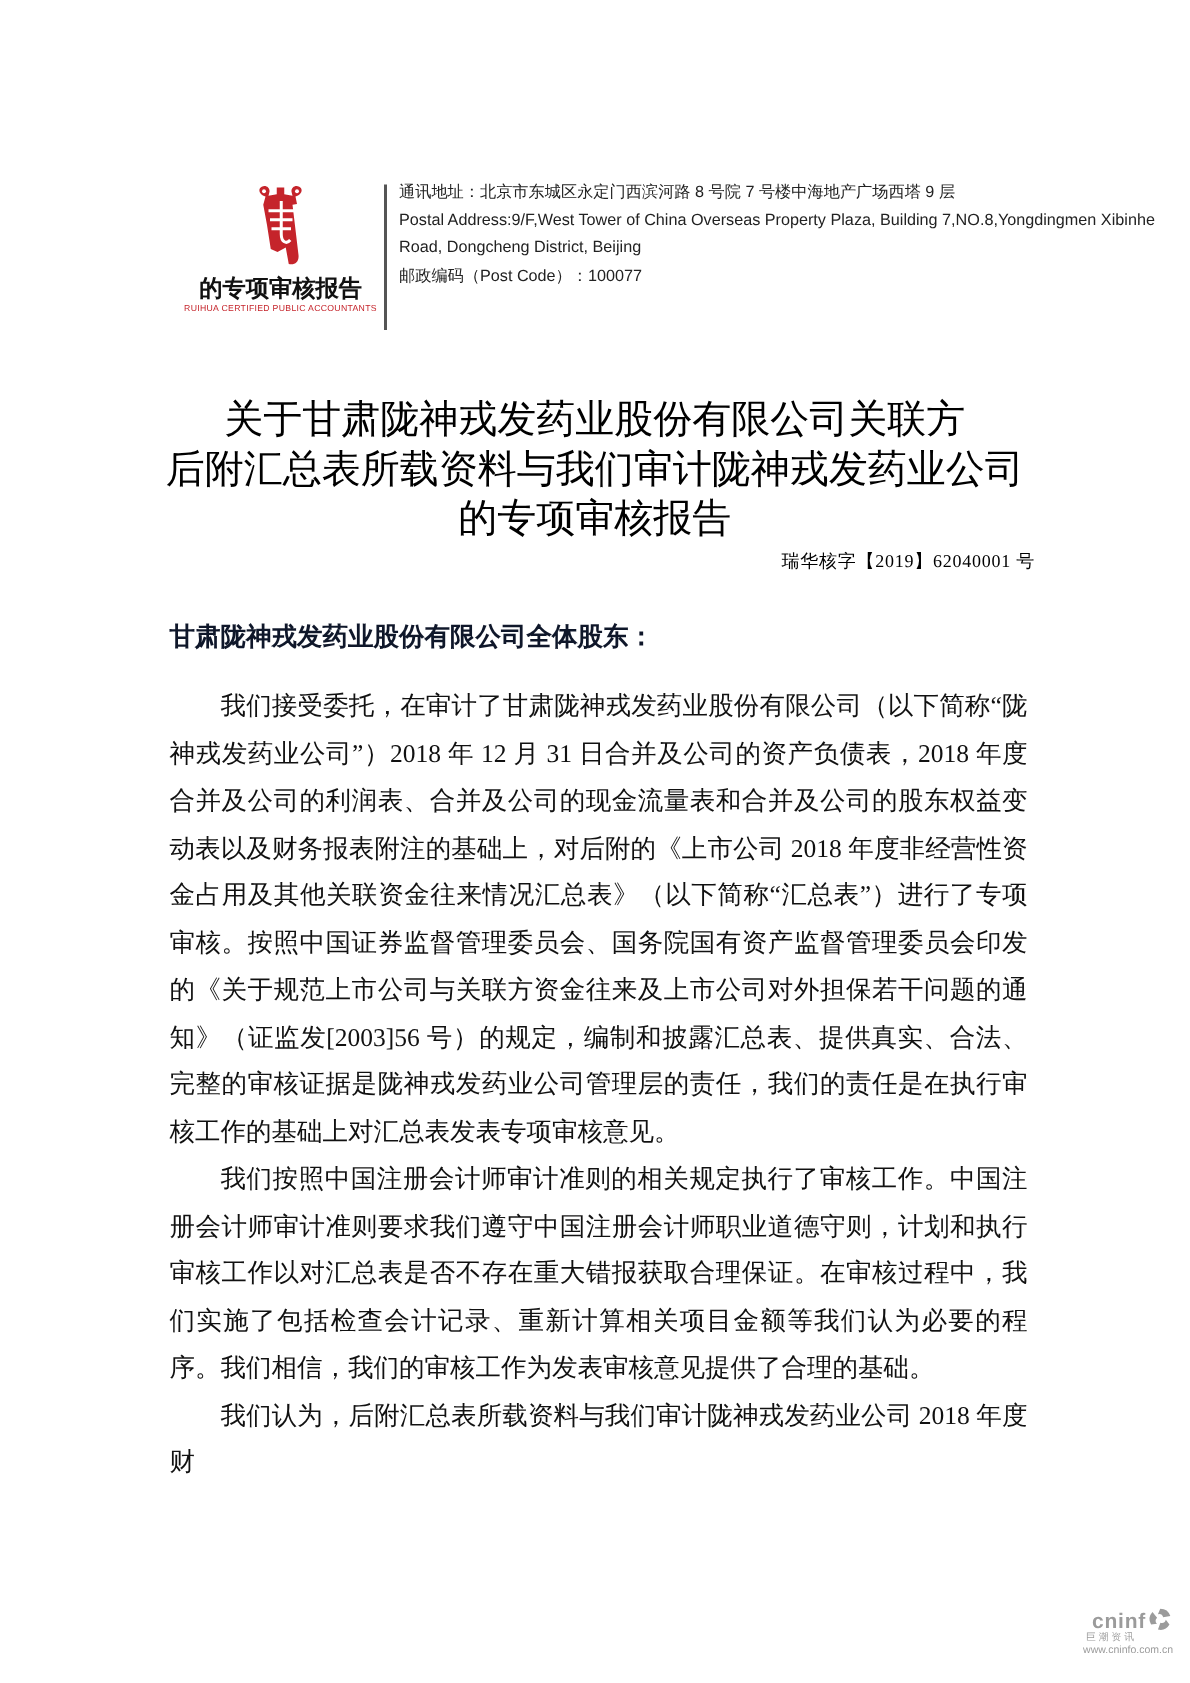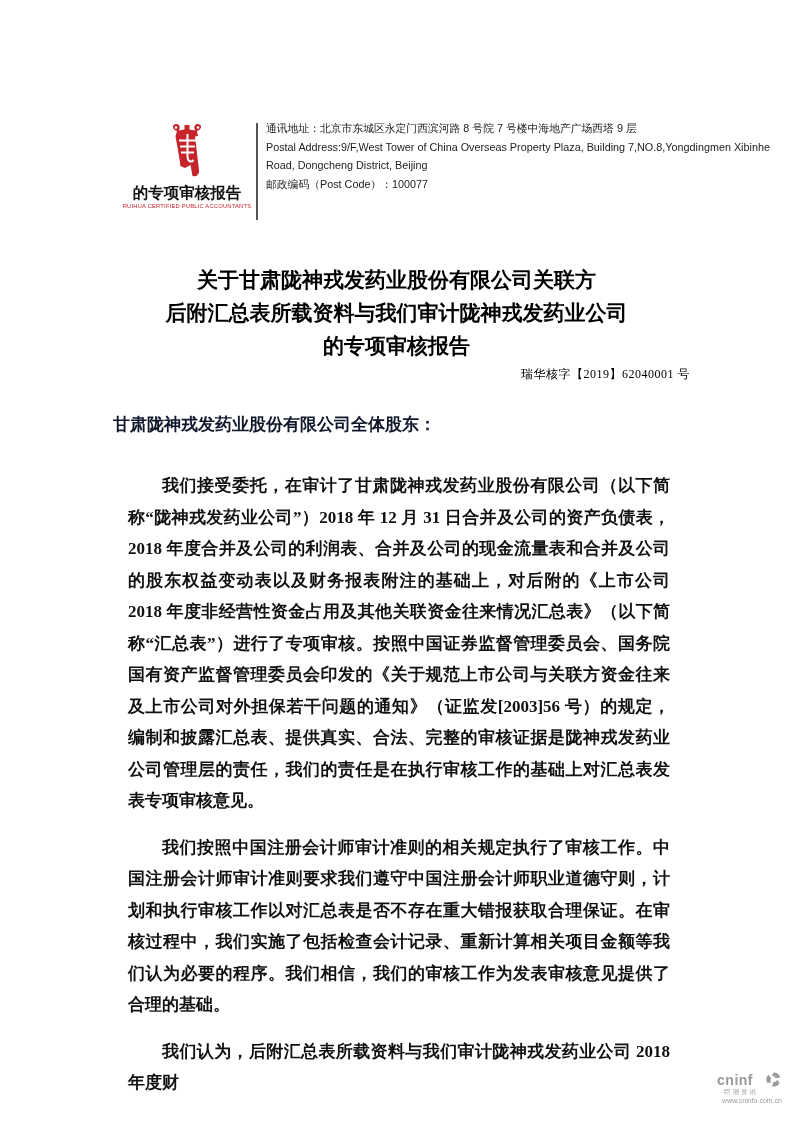--- a/index.html
+++ b/index.html
@@ -30,45 +30,45 @@
     position:absolute;left:266px;top:119px;width:470px;
     font-family:"Liberation Sans","DejaVu Sans",sans-serif;
     font-size:10.8px;color:#222;line-height:18.5px;white-space:nowrap;
   }
   .contact-line{height:18.5px;}
   .fax-span{margin-left:28px;}
   
   .report-title{
     position:absolute;left:0;right:0;top:263px;text-align:center;
     font-family:"Liberation Sans","DejaVu Sans",sans-serif;
-    font-weight:bold;font-size:21px;line-height:33px;color:#000;
+    font-weight:normal;font-size:26px;line-height:33px;color:#000;
   }
   .doc-number{
     position:absolute;right:103px;top:366px;font-size:12px;color:#000;
     letter-spacing:0.5px;
     text-align:right;
   }
   
   .salutation{
     position:absolute;left:113px;top:413px;
     font-family:"Liberation Sans","DejaVu Sans",sans-serif;
     font-weight:bold;font-size:17px;color:#0f172a;
   }
   .body-text{
     position:absolute;left:113px;top:455px;width:572px;
     font-size:17px;line-height:31.5px;text-align:justify;
     text-justify:inter-ideograph;color:#111;
   }
-  .body-text p{margin:15px;text-indent:2em;font-weight:bold;}
+  .body-text p{margin:0;text-indent:2em;}
   
   .watermark{
     position:absolute;left:714px;top:1071px;width:68px;
     font-family:"Liberation Sans","DejaVu Sans",sans-serif;color:#9b9b9b;
   }
-  .wm-row1{display:flex;justify-content:flex-end;align-items:center;gap:12px;}
+  .wm-row1{display:flex;justify-content:flex-end;align-items:center;gap:1px;}
   .wm-logo-text{font-weight:bold;font-size:14px;letter-spacing:0.5px;line-height:14px;}
   .wm-cn{text-align:center;font-size:6.5px;letter-spacing:2px;line-height:8px;margin-right:14px;}
   .wm-url{font-size:7px;line-height:9px;white-space:nowrap;text-align:right;}
 </style>
 </head>
 <body>
 
 <div class="letterhead-logo">
   <svg class="seal-svg" width="36" height="57" viewBox="0 0 72 114" aria-hidden="true">
     <path fill="#c5242b" d="M16,14 C8,12 5,4 11,1 C17,-2 23,3 21,9 L20,13 L31,11 L31,2 L41,2 L41,11 L52,13 L51,9 C49,3 55,-2 61,1 C67,4 64,12 56,14 L58,24 L52,25 L55,50 L60,92 C61,101 55,106 47,104 L43,82 L32,88 L23,84 L18,52 L13,25 Z"></path>

